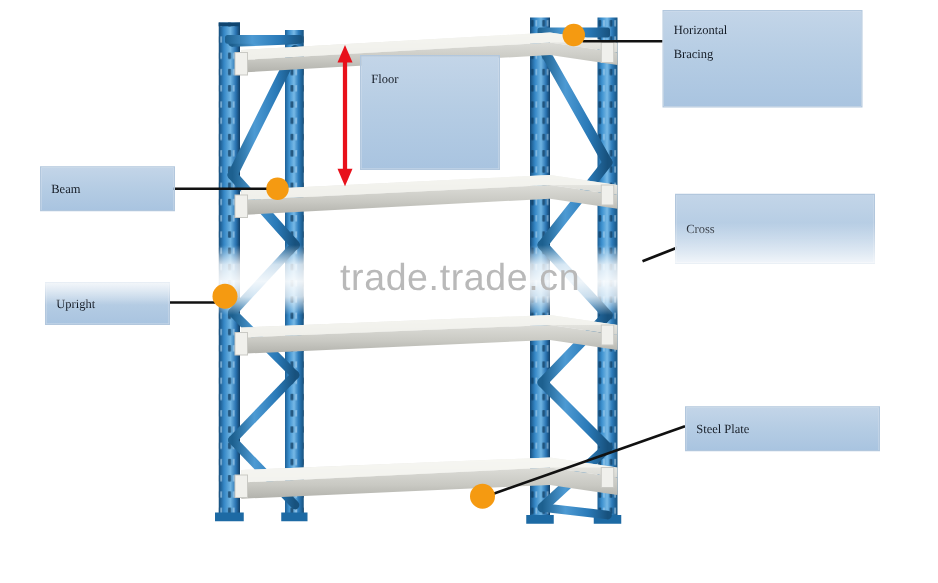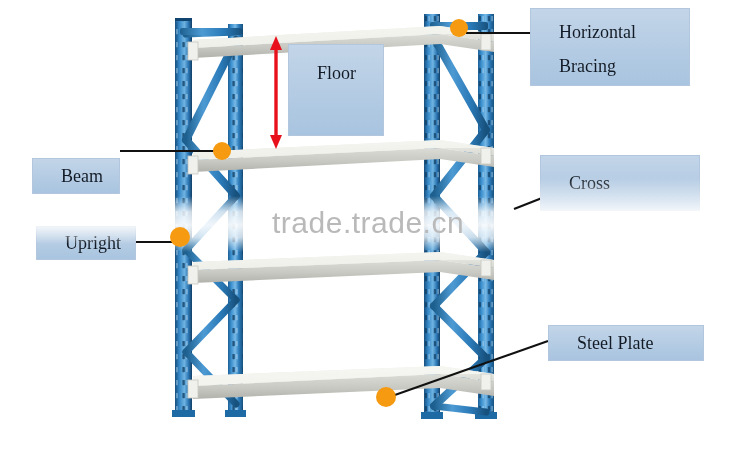--- a/index.html
+++ b/index.html
@@ -47,37 +47,37 @@
   }
 
   
   .label-box {
     position: absolute;
     box-sizing: border-box;
     background: linear-gradient(to bottom, #c3d5e8 0%, #b6cde4 45%, #a9c4e0 100%);
     border: 1px solid #b2c7dd;
     color: #111a26;
     font-family: "Liberation Serif", "DejaVu Serif", serif;
-    font-size: 18px;
+    font-size: 10px;
     line-height: 1.9;
-    padding: 6px 10px 6px 28px;
+    padding: 6px 10px 6px 8px;
     text-shadow: 0 0 1px rgba(255,255,255,0.25);
   }
   .label-box .ln { display: block; white-space: nowrap; }
 
   .lbl-horizontal-bracing { left: 530px; top: 8px;  width: 160px; height: 78px; }
-  .lbl-beam              { left: 32px;  top: 133px; width: 88px;  height: 36px;
-                           display: flex; align-items: center; margin-top: 25px; }
+  .lbl-beam              { left: 32px;  top: 133px; width: 108px;  height: 36px;
+                           display: flex; align-items: center; }
   .lbl-cross             { left: 540px; top: 155px; width: 160px; height: 56px;
                            display: flex; align-items: center; }
   .lbl-upright           { left: 36px;  top: 226px; width: 100px; height: 34px;
                            display: flex; align-items: center; }
   .lbl-steel-plate       { left: 548px; top: 325px; width: 156px; height: 36px;
                            display: flex; align-items: center; }
-  .lbl-floor-distance    { left: 288px; top: 44px;  width: 96px;  height: 92px; }
+  .lbl-floor-distance    { left: 288px; top: 44px;  width: 112px;  height: 92px; }
   .lbl-floor-distance .ln { line-height: 2.5; }
 
   
   .fade-top::after {
     content: "";
     position: absolute; left: -1px; top: -1px; right: -1px; height: 56%;
     background: linear-gradient(to bottom, rgba(255,255,255,0.80), rgba(255,255,255,0));
     pointer-events: none;
   }
   .fade-bottom::after {

